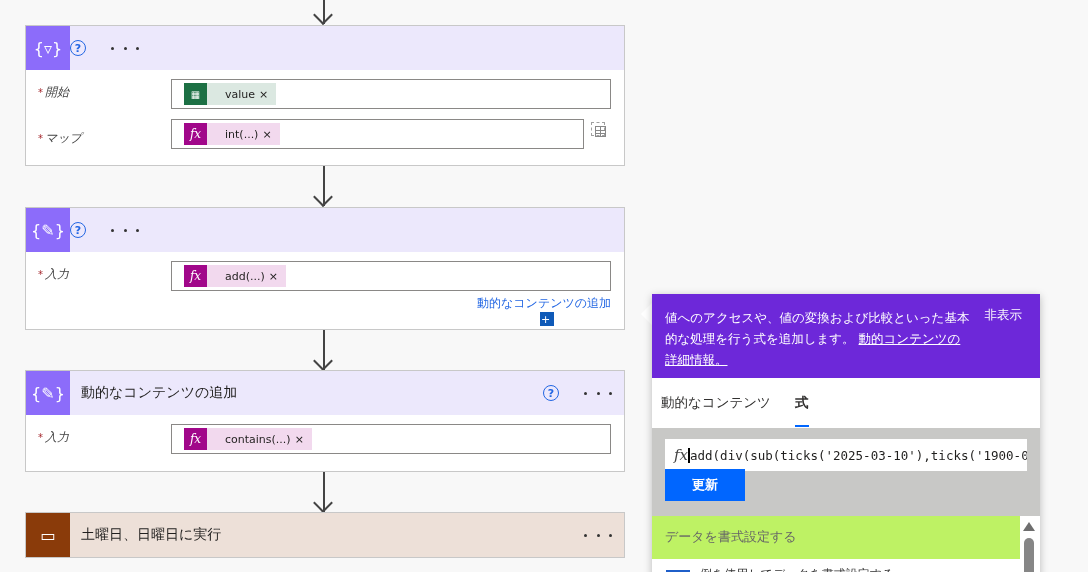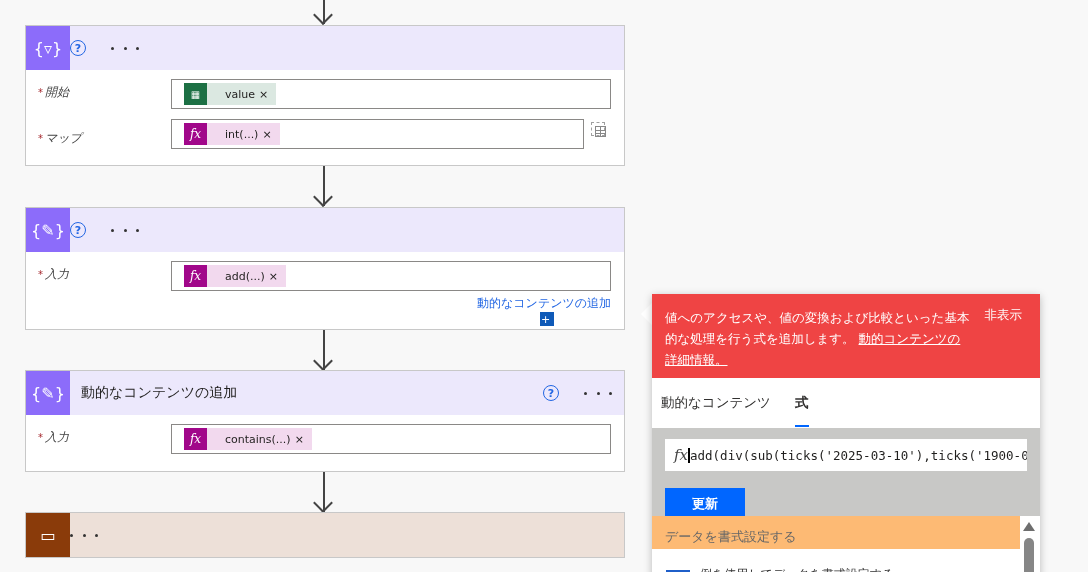--- a/index.html
+++ b/index.html
@@ -85,21 +85,21 @@
   .popup {
     position: absolute; left: 652px; top: 294px; width: 388px; height: 290px;
     background: #fff; box-shadow: 0 2px 8px rgba(0,0,0,0.25);
   }
   .popup-caret {
     position: absolute; left: 641px; top: 302px; width: 0; height: 0;
     border-top: 12px solid transparent; border-bottom: 12px solid transparent;
     border-right: 12px solid #fff;
   }
   .popup-info {
-    background: #ef4444; color: #fff; height: 84px; padding: 13px 12px 0 13px;
+    background: #6d28d9; color: #fff; height: 84px; padding: 13px 12px 0 13px;
     font-size: 12.5px; line-height: 21px; position: relative;
   }
   .popup-info .desc { width: 305px; }
   .popup-info .link { text-decoration: underline; cursor: pointer; }
   .popup-info .hide-btn { position: absolute; right: 18px; top: 10px; cursor: pointer; }
   .popup-tabs { height: 50px; display: flex; align-items: center; padding-left: 9px; position: relative; }
   .popup-tab { font-size: 13.5px; color: #323130; margin-right: 24px; position: relative; cursor: pointer; }
   .popup-tab.active { font-weight: bold; }
   .popup-tab.active::after {
     content: ""; position: absolute; left: 0; bottom: -15px; width: 14px; height: 2px; background: #0066ff;
@@ -111,27 +111,27 @@
   }
   .expr-input .fx {
     font-family: "DejaVu Serif", serif; font-style: italic; font-size: 15px; color: #444;
     margin-left: 9px; width: 32px;
   }
   .expr-input .val {
     font-family: "DejaVu Sans Mono", monospace; font-size: 12.5px; color: #201f1e;
     white-space: nowrap; border-left: 2px solid #000; padding-left: 0;
   }
   .update-btn {
-    position: absolute; left: 13px; top: 60px; width: 80px; height: 32px;
+    position: absolute; left: 13px; top: 41px; width: 80px; height: 32px;
     background: #0066ff; color: #fff; font-weight: bold; font-size: 13px;
     display: flex; align-items: center; justify-content: center; cursor: pointer;
   }
   .format-section {
-    position: absolute; left: 0; top: 222px; width: 368px; height: 33px;
-    background: #fdba74; color: #666; font-size: 13px; padding: 12px 0 0 13px;
+    position: absolute; left: 0; top: 222px; width: 368px; height: 43px;
+    background: #bef264; color: #666; font-size: 13px; padding: 12px 0 0 13px;
   }
   .format-example {
     position: absolute; left: 14px; top: 272px; font-size: 12px; color: #333; display: flex; align-items: center;
   }
   .format-example .check { width: 24px; height: 10px; background: #1f5fc9; margin-right: 10px; }
   .scroll-up {
     position: absolute; left: 371px; top: 228px; width: 0; height: 0;
     border-left: 6px solid transparent; border-right: 6px solid transparent; border-bottom: 9px solid #6e6e6e;
   }
   .scroll-thumb {
@@ -222,20 +222,21 @@
         <span class="tok-label">contains(...)</span>
         <span class="tok-close">×</span>
       </div>
     </div>
   </div>
 </div>
 
 <div class="card" style="top:512px;height:46px;">
   <div class="card-header brown">
     <div class="card-icon brown">▭</div>
+    <div class="card-title">土曜日、日曜日に実行</div>
     <div class="more-icon">
         <span></span>
         <span></span>
         <span></span>
       </div>
   </div>
 </div>
 
 <div class="popup-caret"></div>
 <div class="popup">

